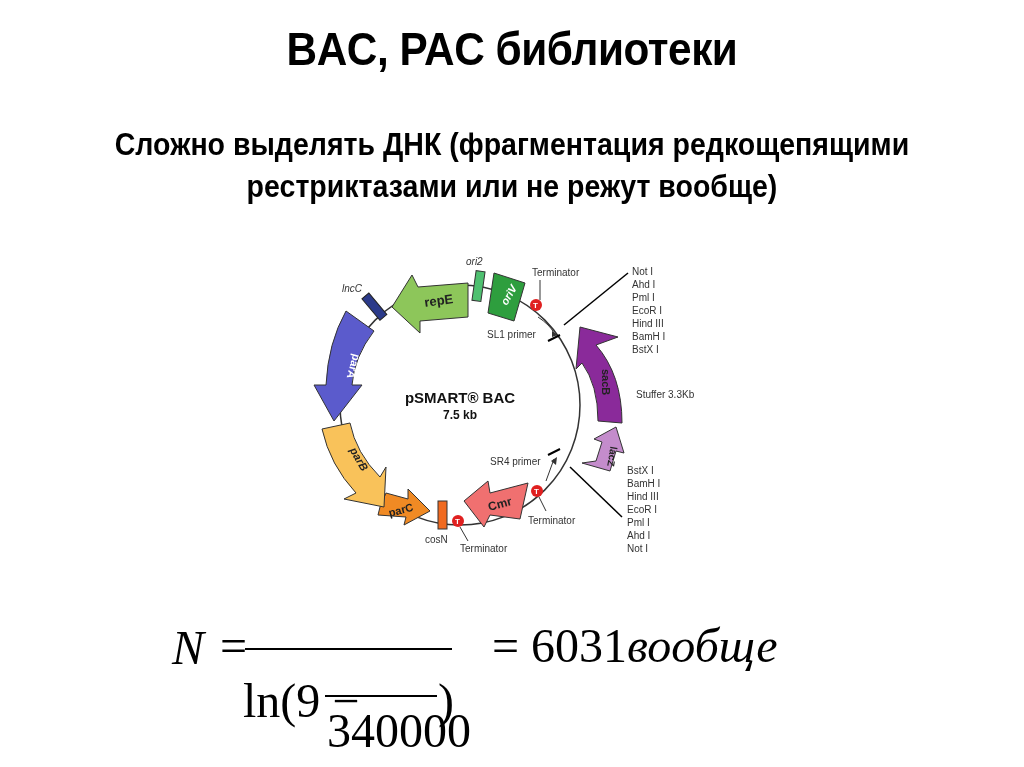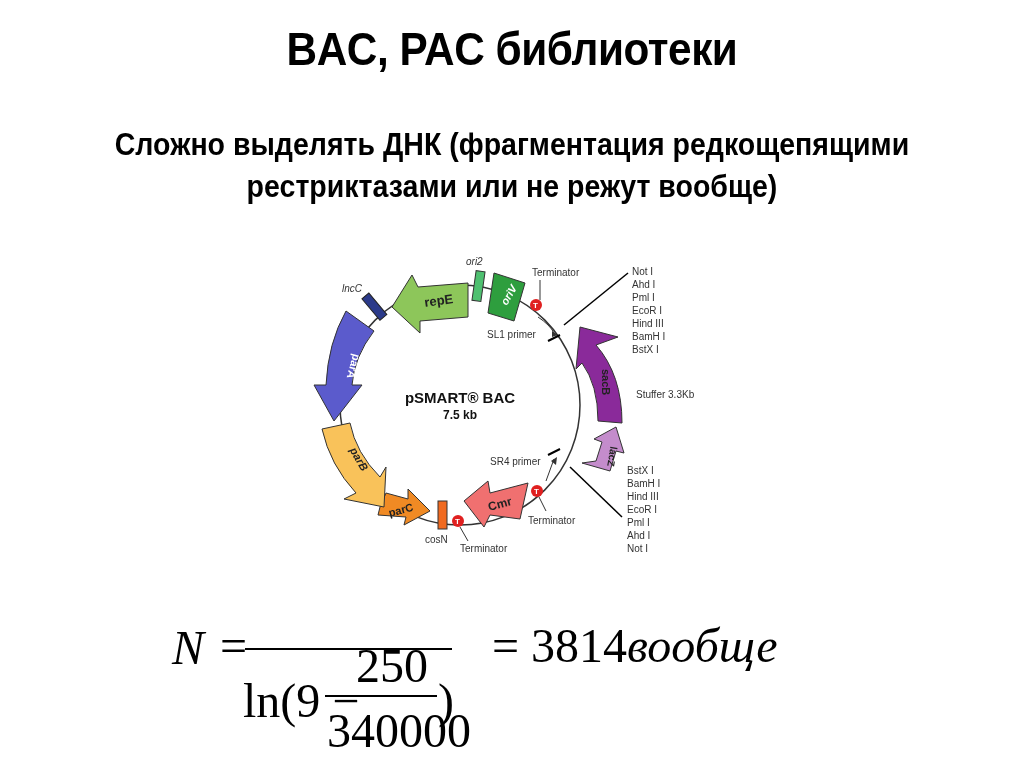--- a/index.html
+++ b/index.html
@@ -149,19 +149,18 @@
 
     <text x="160" y="158" font-size="15" font-weight="bold" text-anchor="middle" fill="#111">pSMART® BAC</text>
     <text x="160" y="174" font-size="12" font-weight="bold" text-anchor="middle" fill="#111">7.5 kb</text>
   </svg>
 </div>
 
 <div class="formula">
   <span class="f-N">N</span>
   <span class="f-eq1">=</span>
   <div class="f-bar1"></div>
-  <span class="f-result"><span>= 3814</span><i>вообще</i></span>
+  <span class="f-result"><span>= 6031</span><i>вообще</i></span>
   <span class="f-den-left">ln(9 −</span>
-  <span class="f-den-frac-num">250</span>
   <div class="f-den-bar"></div>
   <span class="f-den-frac-den">340000</span>
   <span class="f-den-close">)</span>
 </div>
 
 </body></html>

